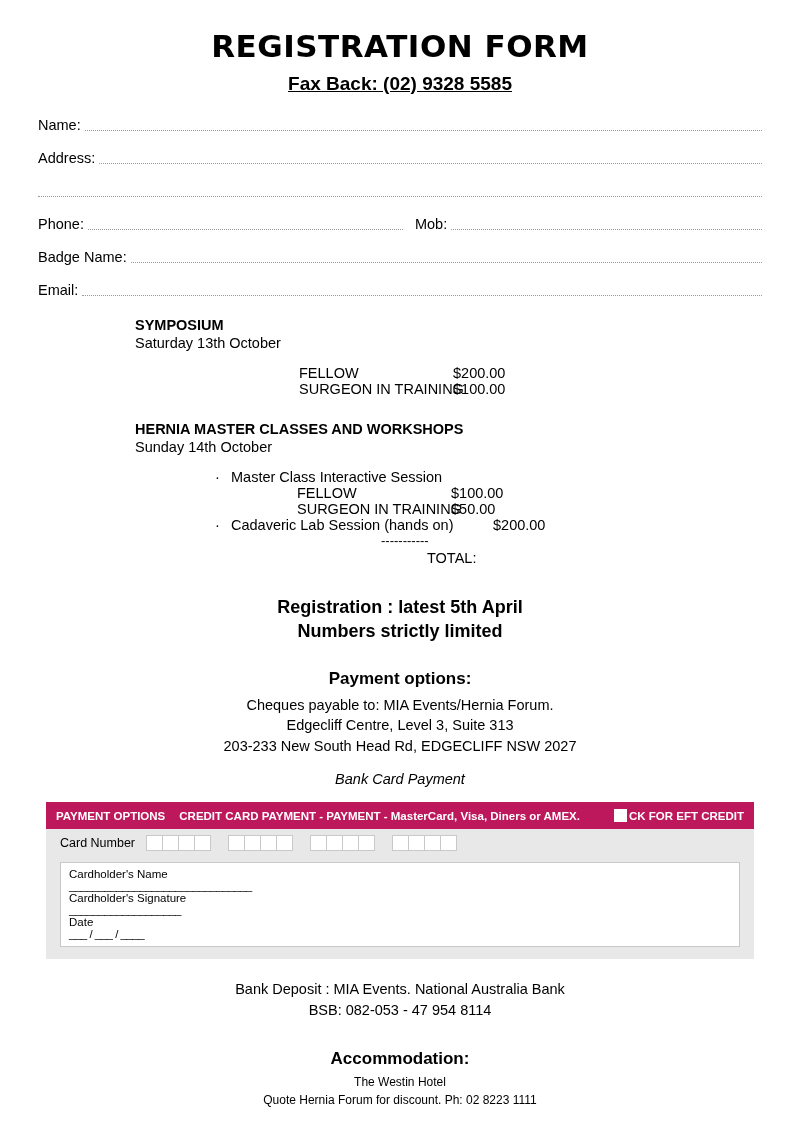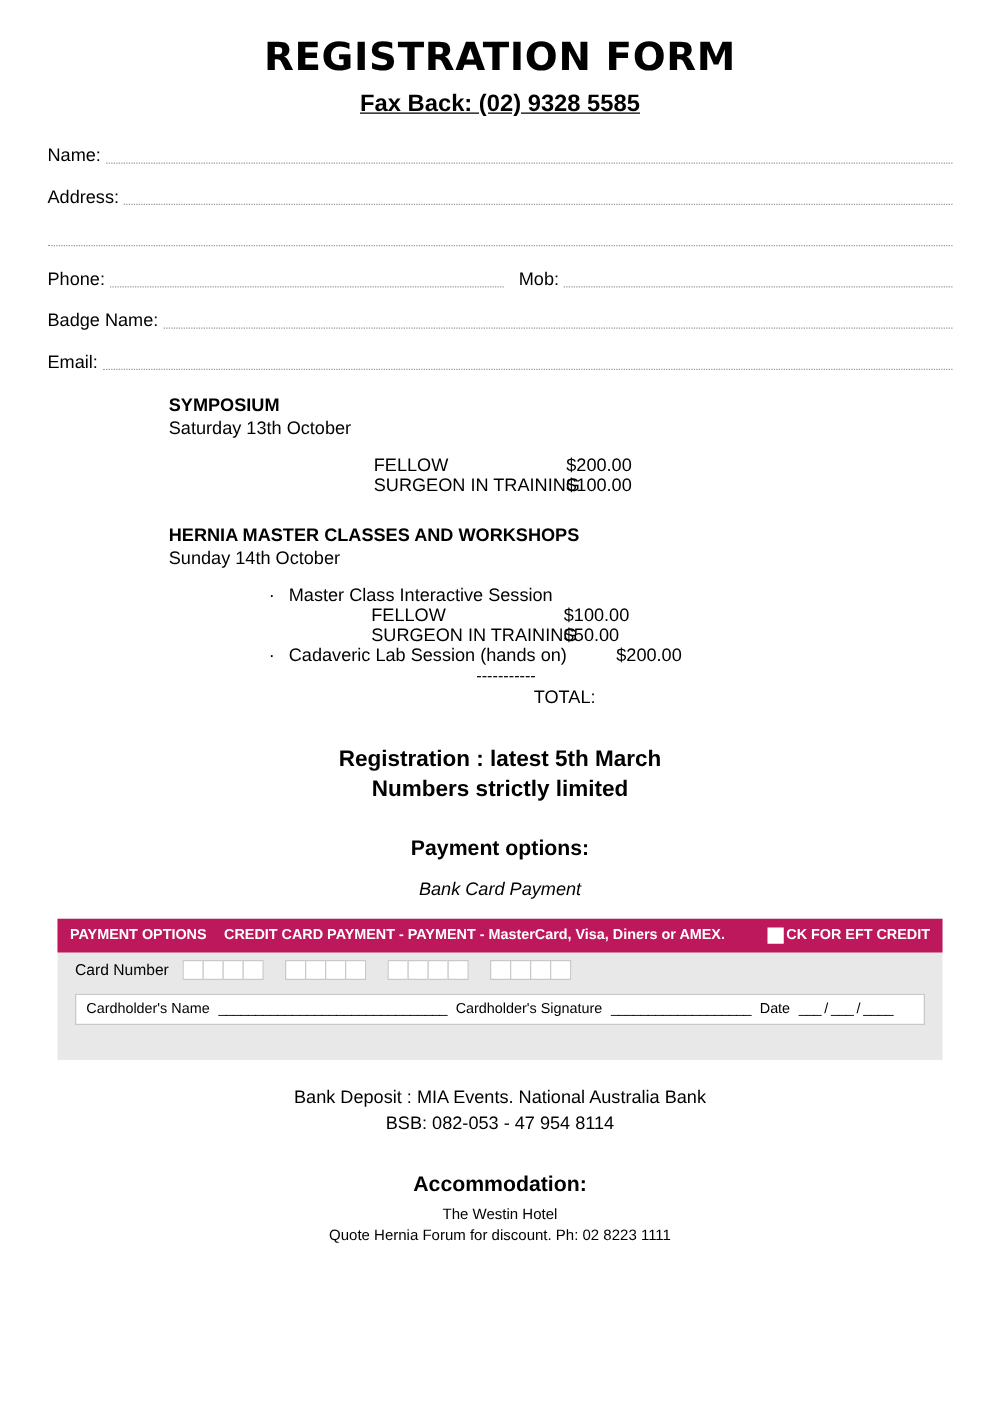--- a/index.html
+++ b/index.html
@@ -143,28 +143,29 @@
   }
   .cc-row2 .cn-label { width: 86px; }
   .digit-group { display: flex; margin-right: 18px; }
   .digit {
     width: 17px; height: 16px;
     background: #ffffff;
     border: 1px solid #c9c9c9;
     margin-right: -1px;
   }
   .cc-row3 {
-    margin: 11px 14px 16px 14px;
+    margin: 11px 14px 0 14px;
     background: #ffffff;
     border: 1px solid #c8c8c8;
     padding: 5px 8px 6px 8px;
     font-size: 11.5px;
     display: flex;
     align-items: baseline;
     white-space: nowrap;
+    flex-direction: column;
   }
   .cc-row3 .u { letter-spacing: -0.5px; }
   .cc-row3 .gap { display: inline-block; width: 7px; }
 
   
   .bank-deposit { text-align: center; font-size: 14.5px; margin-top: 20px; line-height: 1.45; }
 
   .accom-head { text-align: center; font-weight: bold; font-size: 17px; margin-top: 28px; }
   .accom-lines { text-align: center; font-size: 12px; margin-top: 5px; line-height: 1.45; }
 </style>
@@ -250,25 +251,30 @@
         <span class="price-name" style="width:262px;">Cadaveric Lab Session (hands on)</span>
         <span class="price-val">$200.00</span>
       </div>
     </div>
 
     <div class="dashes">-----------</div>
     <div class="total-line">TOTAL:</div>
   </div>
 
   <div class="reg-notice">
-    <div>Registration : latest  5th March</div>
+    <div>Registration : latest  5th April</div>
     <div>Numbers strictly limited</div>
   </div>
 
   <div class="pay-head">Payment options:</div>
+  <div class="pay-lines">
+    <div>Cheques payable to:  MIA Events/Hernia Forum.</div>
+    <div>Edgecliff Centre, Level 3, Suite 313</div>
+    <div>203-233 New South Head Rd, EDGECLIFF   NSW   2027</div>
+  </div>
   <div class="bank-card-line">Bank Card Payment</div>
 
   <div class="cc-panel">
     <div class="cc-bar">
       <span class="seg1">PAYMENT OPTIONS</span>
       <span class="seg2">CREDIT CARD PAYMENT - PAYMENT - MasterCard, Visa, Diners or AMEX.</span>
       <span class="eft">
         <span class="eft-box"></span>
         <span>CK FOR EFT CREDIT</span>
       </span>

